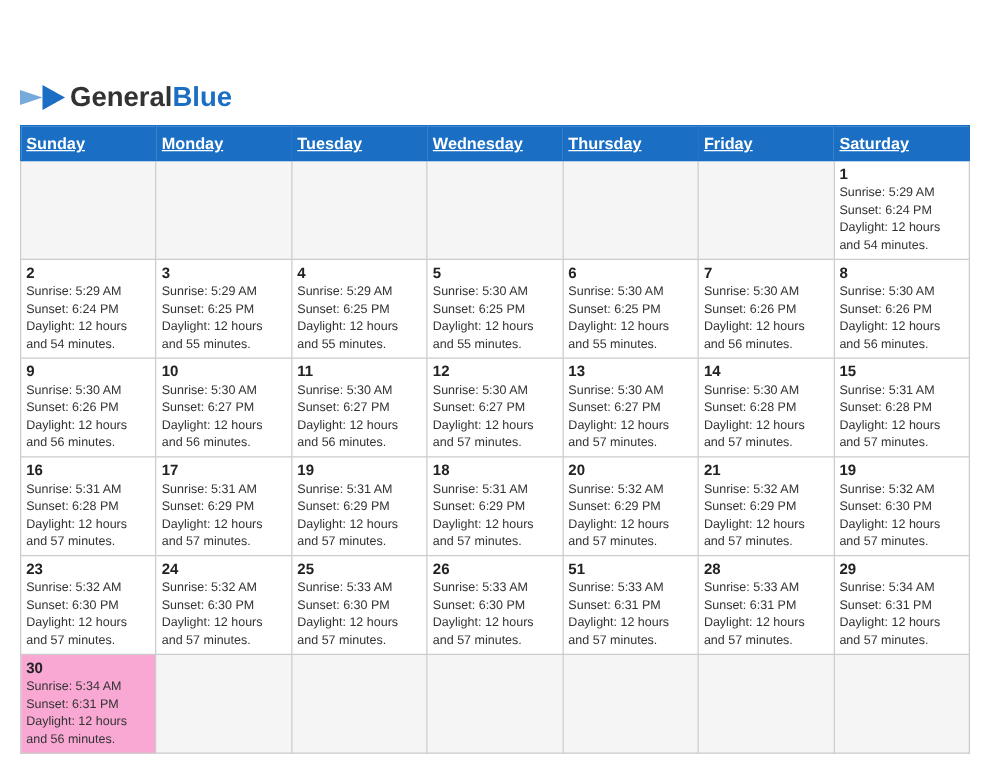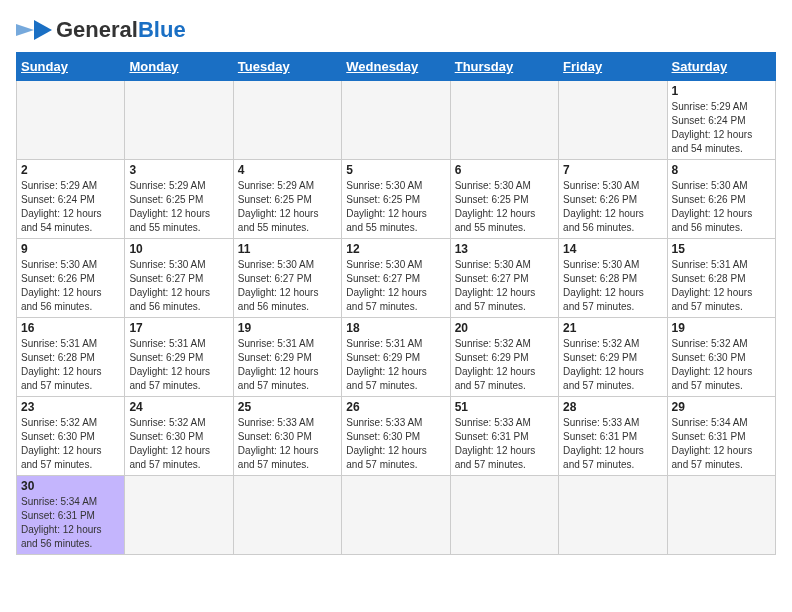--- a/index.html
+++ b/index.html
@@ -8,20 +8,21 @@
       background: #fff;
       width: 792px;
       min-height: 612px;
       padding: 16px;
     }
     .header {
       display: flex;
       justify-content: space-between;
       align-items: flex-end;
       margin-bottom: 8px;
+      margin-top: 48px;
     }
     .logo {
       display: flex;
       align-items: center;
       gap: 4px;
     }
     .logo-text {
       font-size: 22px;
       font-weight: bold;
       color: #333;
@@ -82,21 +83,21 @@
     }
     .day-info {
       font-size: 10px;
       color: #333;
       line-height: 1.4;
     }
     .last-row td {
       background: #f5f5f5;
     }
     .last-row td.has-data {
-      background: #c4b5fd;
+      background: #f9a8d4;
     }
   </style>
 </head>
 <body>
 
 <div class="header">
   <div class="logo">
     <svg class="logo-bird" viewBox="0 0 36 28" xmlns="http://www.w3.org/2000/svg">
       <polygon points="18,4 36,14 18,24" fill="#1a6fc4"></polygon>
       <polygon points="0,8 18,14 0,20" fill="#1a6fc4" opacity="0.6"></polygon>

